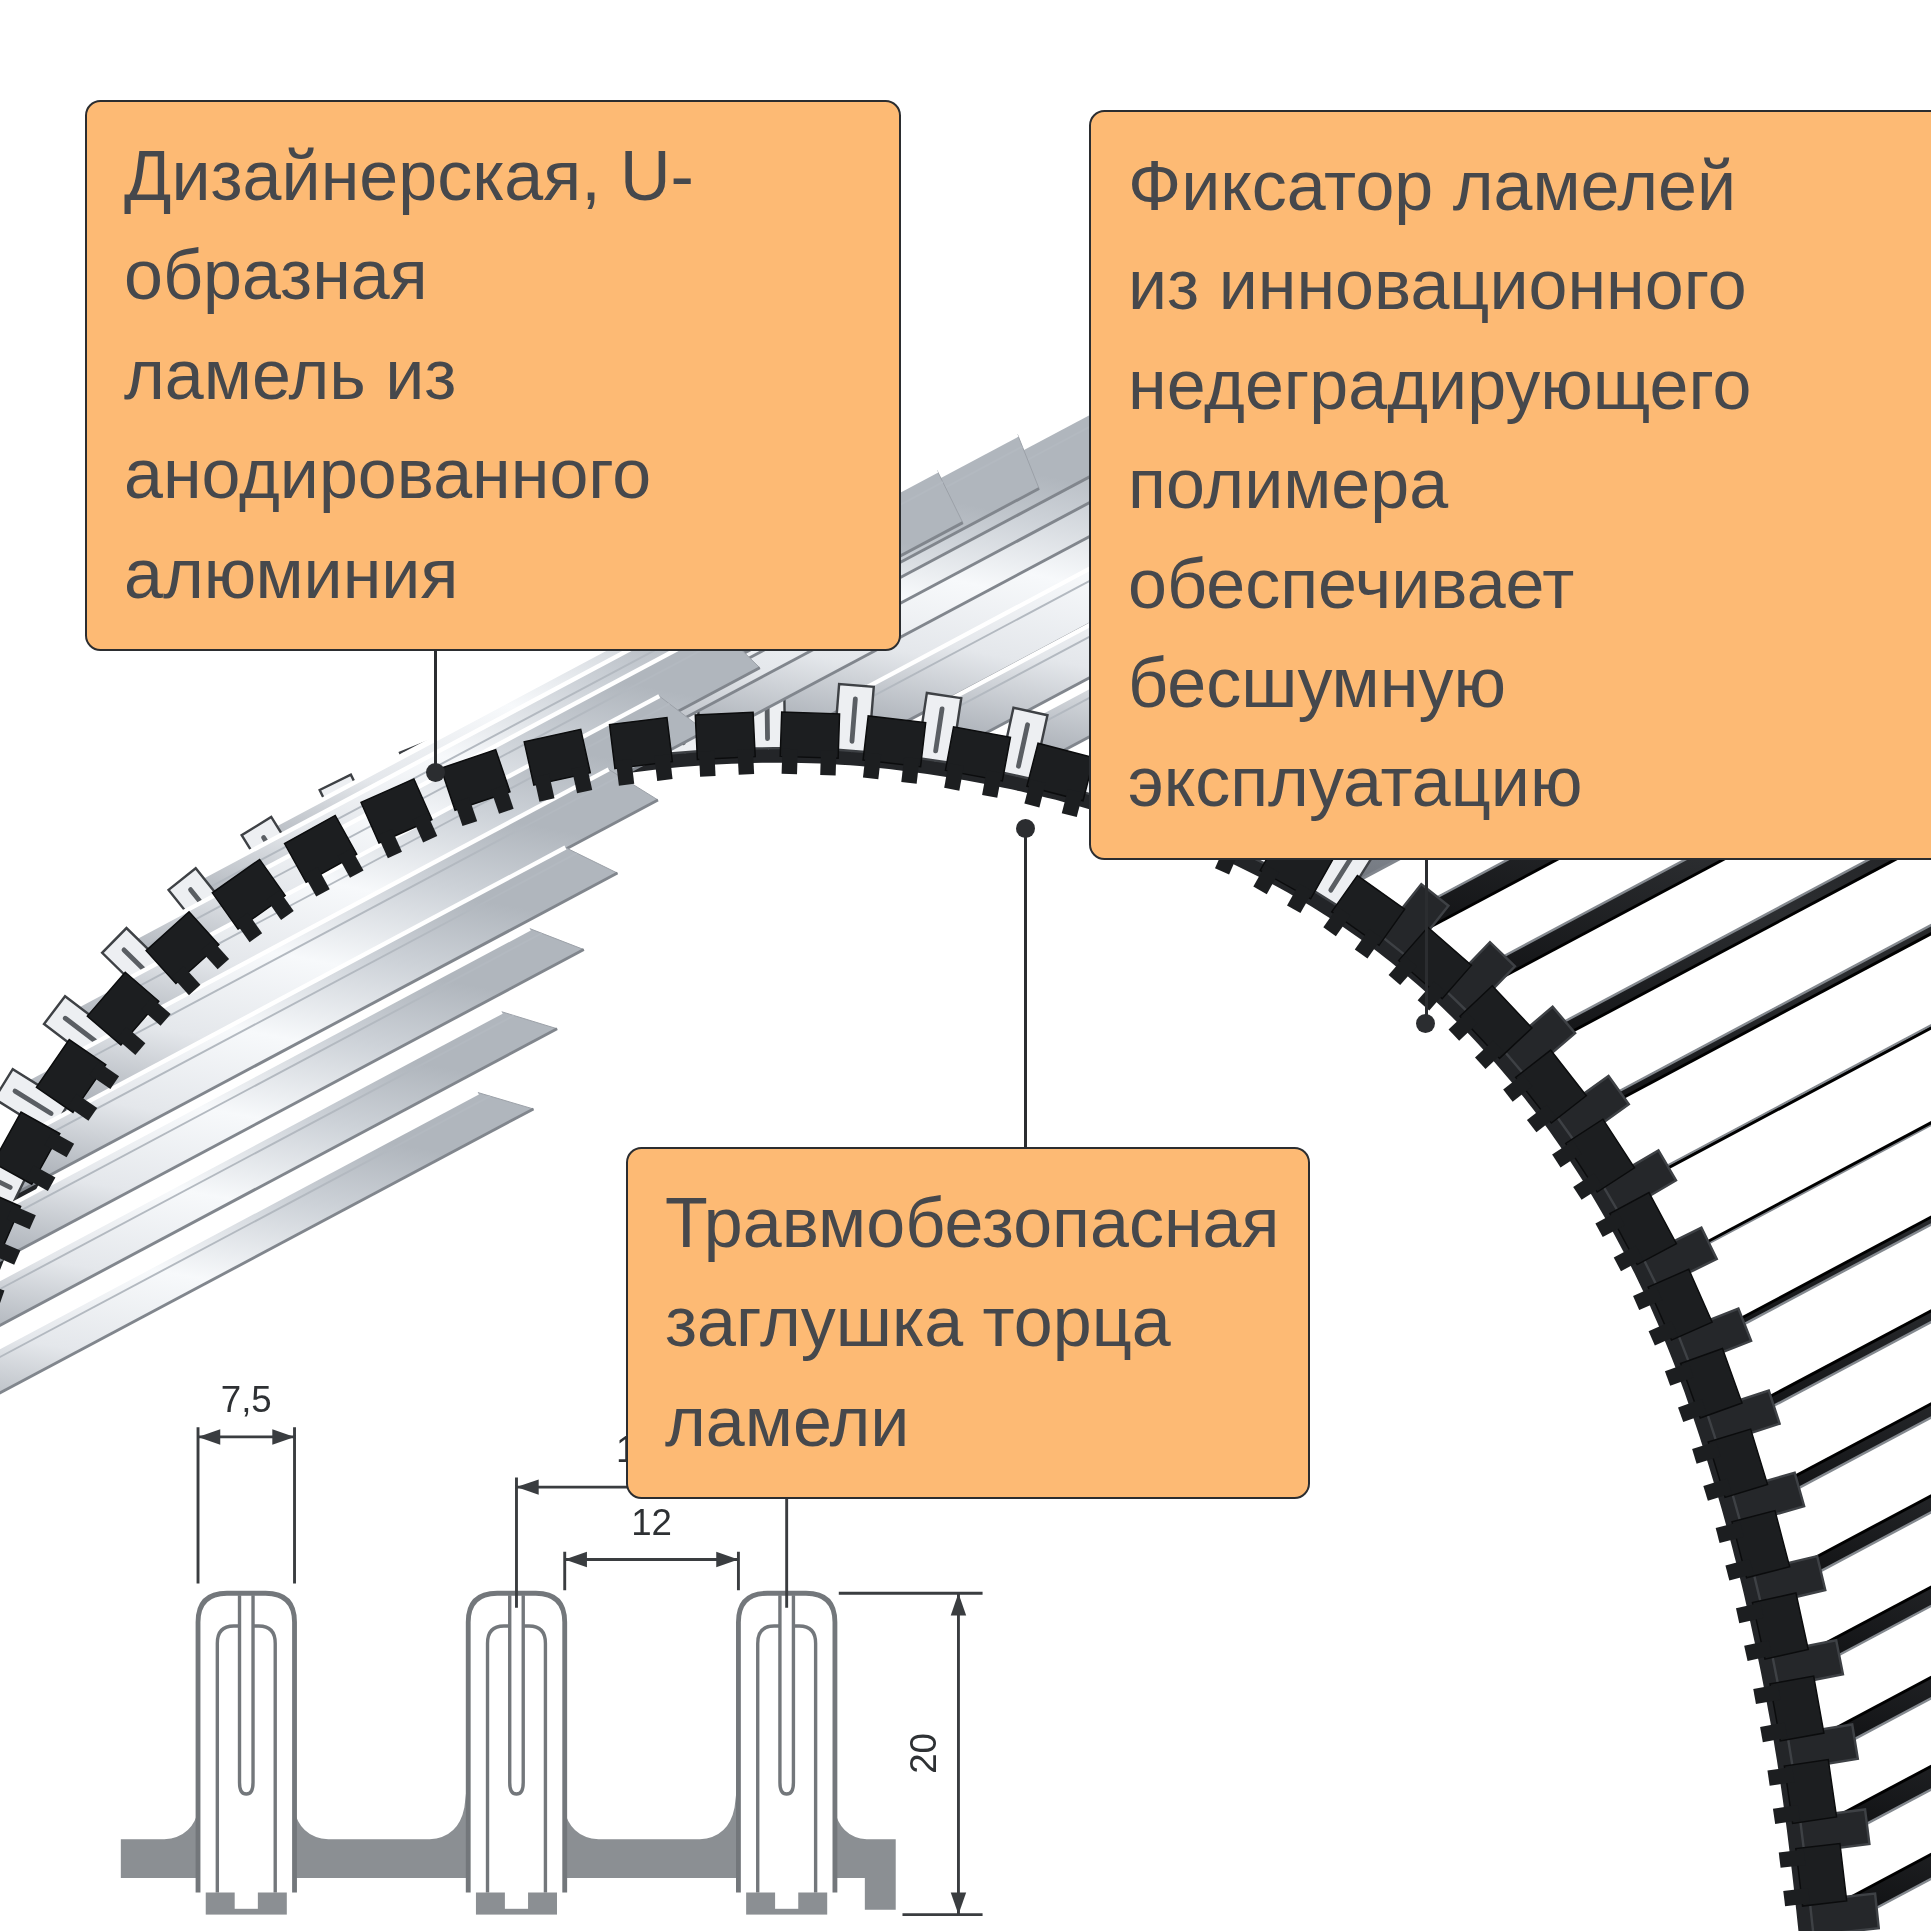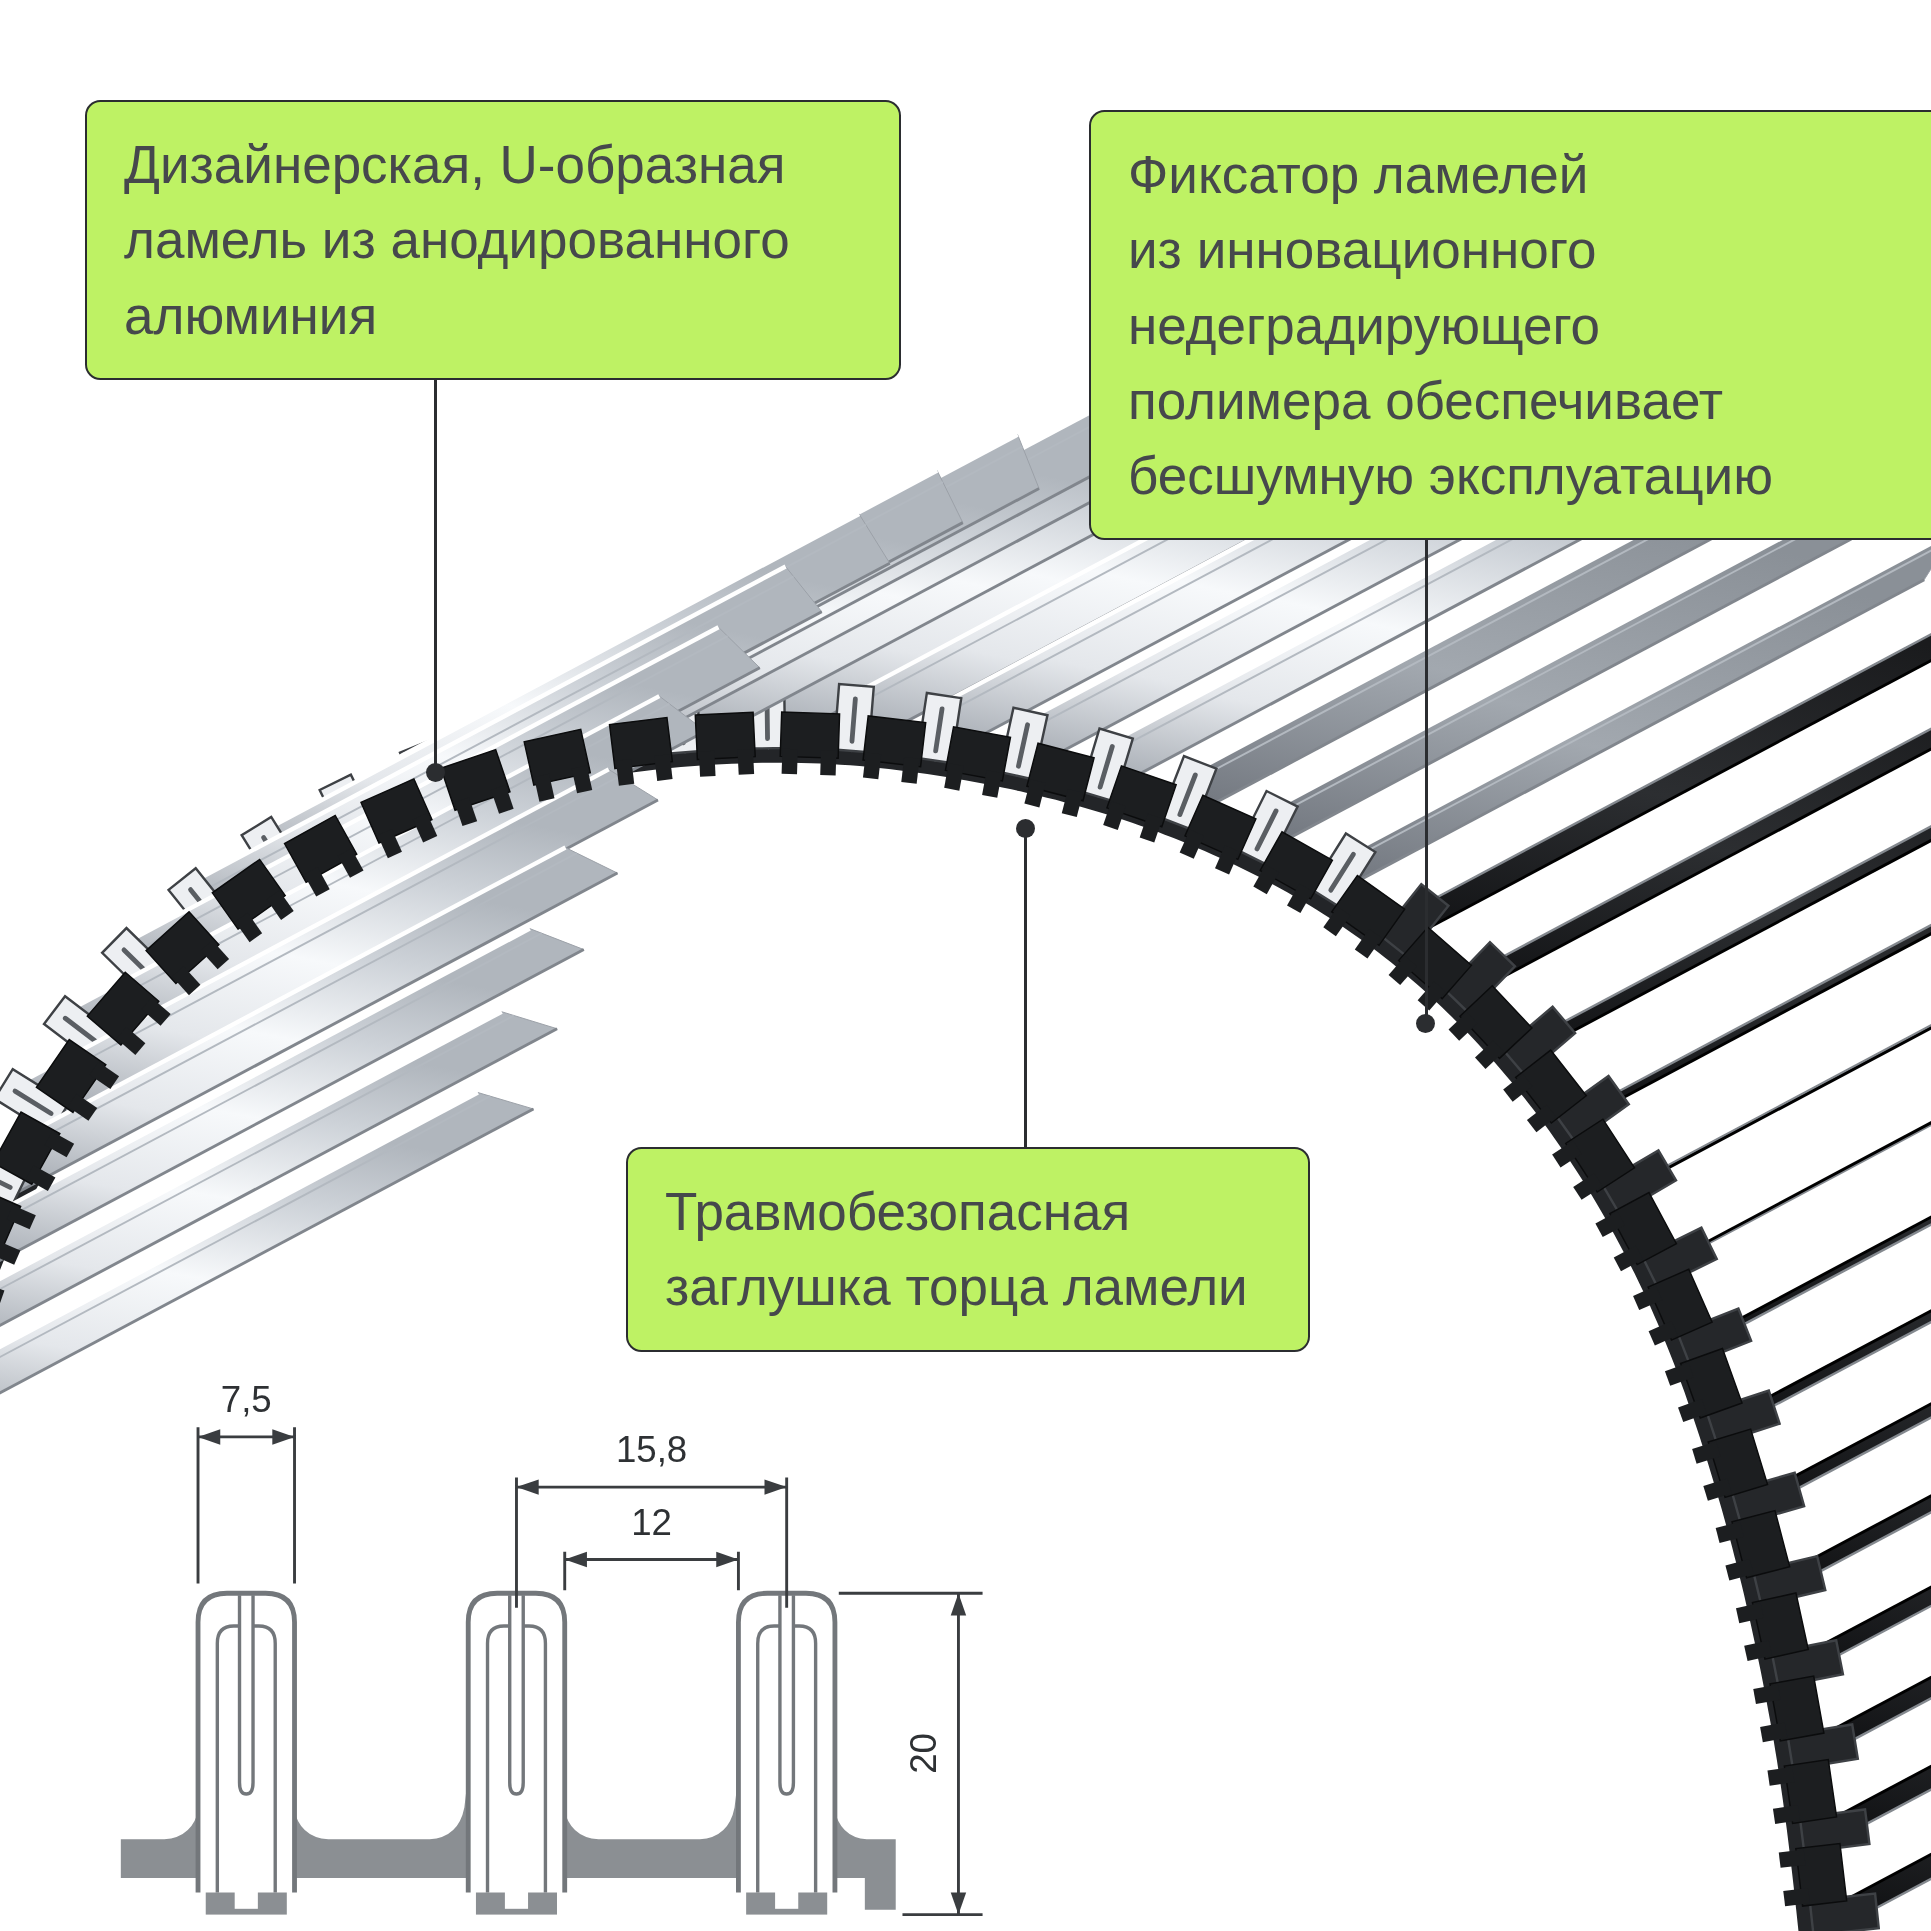--- a/index.html
+++ b/index.html
@@ -1,22 +1,22 @@
 <!DOCTYPE html>
 <html style="--outline: #2b2d30; --dim: #3a3d40; --base: #8b8f93; --band: #232528; --metal_bright: #f7f9fb; --metal_shadow: #9ba1a9; --polymer_dark: #1c1e20;"><head>
 <meta charset="utf-8">
 <style>
   html,body{margin:0;padding:0;background:#fff}
   .stage{position:relative;width:1931px;height:1931px;background:#fff;overflow:hidden;
          font-family:"Liberation Sans",sans-serif}
   #grille{position:absolute;left:0;top:0;z-index:1}
   .dim-svg{position:absolute;left:87px;top:1352px;z-index:2}
-  .callout{position:absolute;z-index:10;background:#bef264;border:2.9px solid var(--outline,#2b2d30);
+  .callout{position:absolute;z-index:10;background:#fdba74;border:2.9px solid var(--outline,#2b2d30);
            border-radius:15.4px;padding:25px 37px;box-sizing:border-box;color:#46484c;
-           font-size:53px;line-height:1.42;font-weight:400}
+           font-size:70px;line-height:1.42;font-weight:400}
   .callout .txt{white-space:pre-line;display:block}
   .leader{position:absolute;width:2.9px;background:var(--outline,#2b2d30);z-index:5}
   .dot{position:absolute;width:19.3px;height:19.3px;border-radius:50%;background:var(--outline,#2b2d30);z-index:6}
   .dim-text{font-family:"Liberation Sans",sans-serif;font-size:38px;fill:#2e3134}
   .dim-stroke{stroke:#3a3d40;stroke-width:3;fill:none}
   .dim-arrow{fill:#3a3d40}
   .prof-stroke{stroke:#73777b;stroke-width:5;fill:none}
   .prof-inner{stroke:#73777b;stroke-width:3.5;fill:none}
 </style>
 </head>

